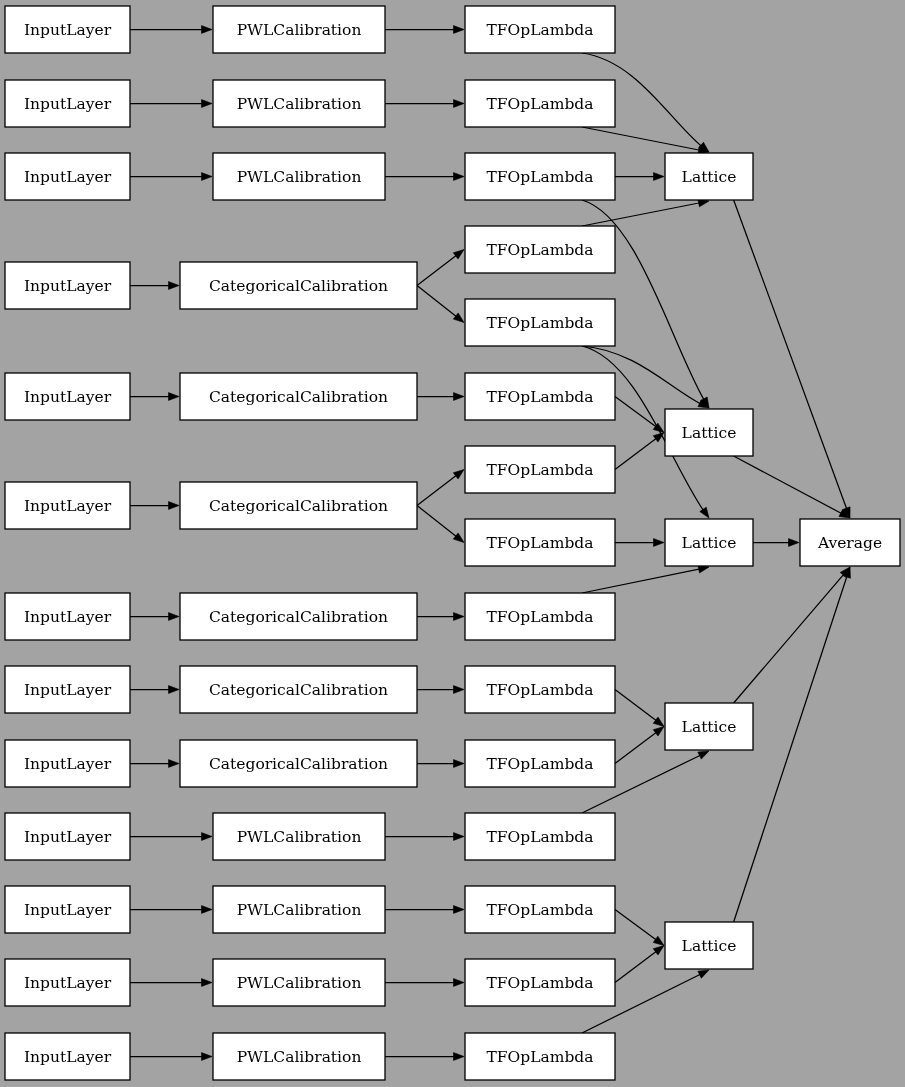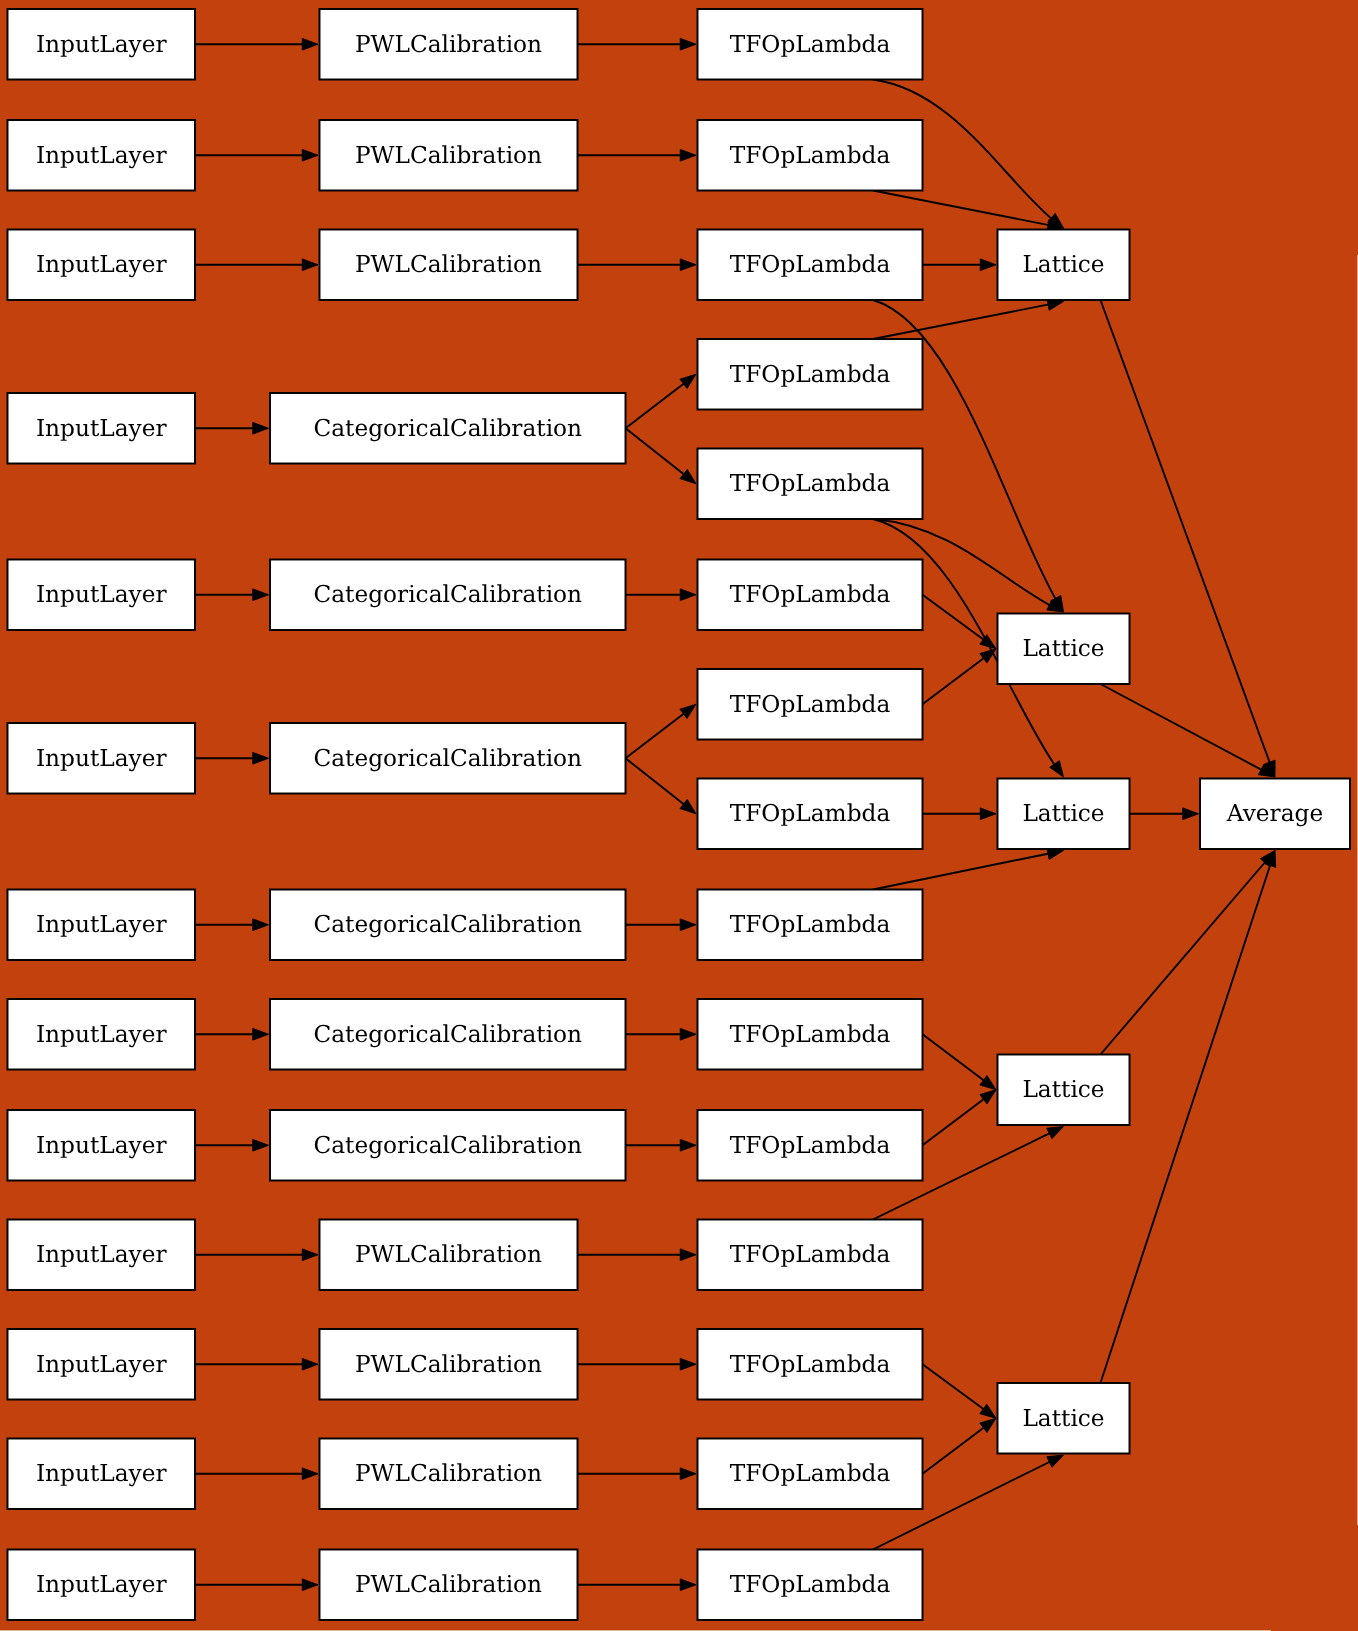--- a/index.html
+++ b/index.html
@@ -4,21 +4,21 @@
 <style>
   html, body {
     margin: 0;
     padding: 0;
     background: #ffffff;
   }
   #canvas-wrap {
     position: relative;
     width: 905px;
     height: 1087px;
-    background: #c2410c;
+    background: #a3a3a3;
     overflow: hidden;
   }
   svg#graph {
     display: block;
     width: 905px;
     height: 1087px;
     font-family: "DejaVu Serif", "Liberation Serif", serif;
   }
   .node-box {
     fill: #ffffff;

